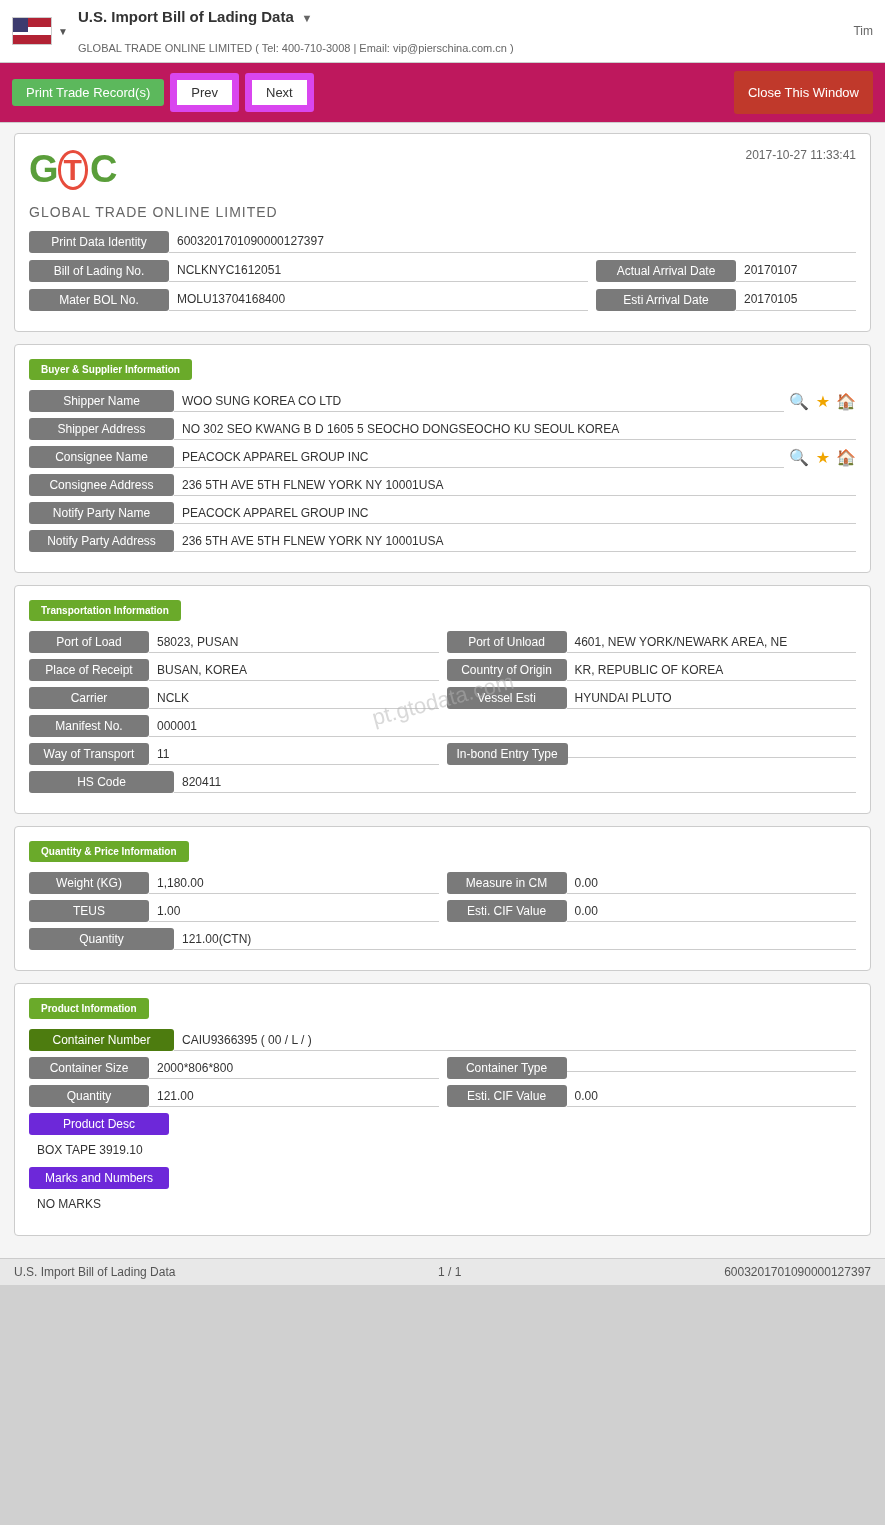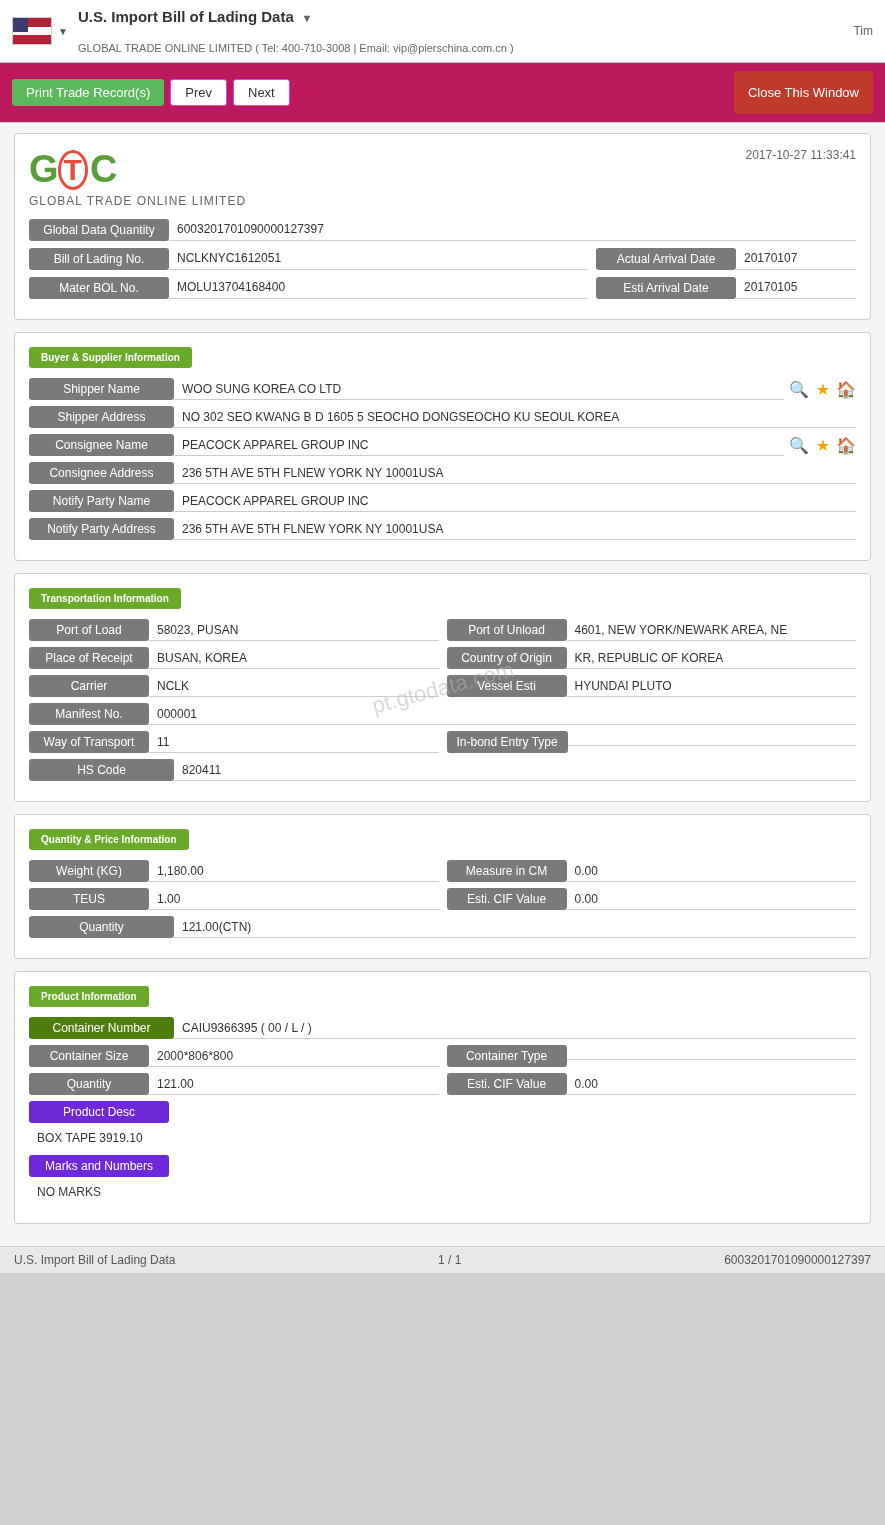--- a/index.html
+++ b/index.html
@@ -12,33 +12,33 @@
     .header-arrow { font-size: 10px; color: #555; margin: 0 6px; cursor: pointer; }
     .header-title-block { margin-left: 4px; }
     .header-title { font-size: 15px; font-weight: bold; color: #333; }
     .header-title-arrow { font-size: 11px; color: #666; margin-left: 4px; }
     .header-subtitle { font-size: 11px; color: #666; margin-top: 17px; }
     .header-time { margin-left: auto; font-size: 12px; color: #666; }
 
     
     .toolbar { background: #be185d; padding: 8px 12px; display: flex; align-items: center; border-bottom: 1px solid #ccc; gap: 6px; }
     .btn-print { background: #5cb85c; color: #fff; border: none; padding: 6px 14px; border-radius: 3px; cursor: pointer; font-size: 13px; }
-    .btn-nav { background: #fff; color: #333; border: 1px solid #d946ef; padding: 5px 14px; border-radius: 3px; cursor: pointer; font-size: 13px; }
+    .btn-nav { background: #fff; color: #333; border: 7px solid #d946ef; padding: 5px 14px; border-radius: 3px; cursor: pointer; font-size: 13px; }
     .btn-close { background: #c0392b; color: #fff; border: none; padding: 14px 14px; border-radius: 3px; cursor: pointer; font-size: 13px; margin-left: auto; }
 
     
     .content { background: #f5f5f5; padding: 10px 14px; }
 
     
     .card { background: #fff; border: 1px solid #ccc; border-radius: 4px; padding: 14px; margin-bottom: 12px; }
 
     
     .logo-row { display: flex; justify-content: space-between; align-items: flex-start; margin-bottom: 10px; }
     .logo-box { display: flex; flex-direction: column; align-items: flex-start; }
-    .logo-text { font-size: 12px; color: #666; letter-spacing: 1px; margin-top: 3px; }
+    .logo-text { font-size: 14px; color: #666; letter-spacing: 1px; margin-top: 13px; }
     .logo-date { font-size: 12px; color: #666; }
 
     
     .id-row { display: flex; align-items: center; margin-bottom: 6px; }
     .label-tag { background: #7a7a7a; color: #fff; padding: 4px 10px; border-radius: 3px; font-size: 12px; min-width: 140px; text-align: center; flex-shrink: 0; }
     .label-tag.green { background: #6d28d9; }
     .label-tag.orange { background: #4d7c0f; }
     .value-field { border-bottom: 1px solid #ccc; padding: 4px 8px; flex: 1; font-size: 12px; color: #333; min-height: 22px; }
 
     
@@ -100,21 +100,21 @@
           <span style="font-size:38px;font-weight:900;color:#5a9e3a;letter-spacing:-3px;">G</span>
           <span style="font-size:30px;font-weight:900;color:#e74c3c;margin:0 2px;border:3px solid #e74c3c;border-radius:50%;padding:0 3px;">T</span>
           <span style="font-size:38px;font-weight:900;color:#5a9e3a;letter-spacing:-2px;">C</span>
         </div>
         <div class="logo-text">GLOBAL TRADE ONLINE LIMITED</div>
       </div>
       <div class="logo-date">2017-10-27 11:33:41</div>
     </div>
 
     <div class="id-row">
-      <div class="label-tag">Global Data Quantity</div>
+      <div class="label-tag">Print Data Identity</div>
       <div class="value-field" style="flex:1;">6003201701090000127397</div>
     </div>
 
     <div class="id-row">
       <div class="label-tag">Bill of Lading No.</div>
       <div class="value-field" style="flex:1;">NCLKNYC1612051</div>
       <div style="width:8px;"></div>
       <div class="label-tag">Actual Arrival Date</div>
       <div class="value-field" style="width:120px;flex:none;">20170107</div>
     </div>

